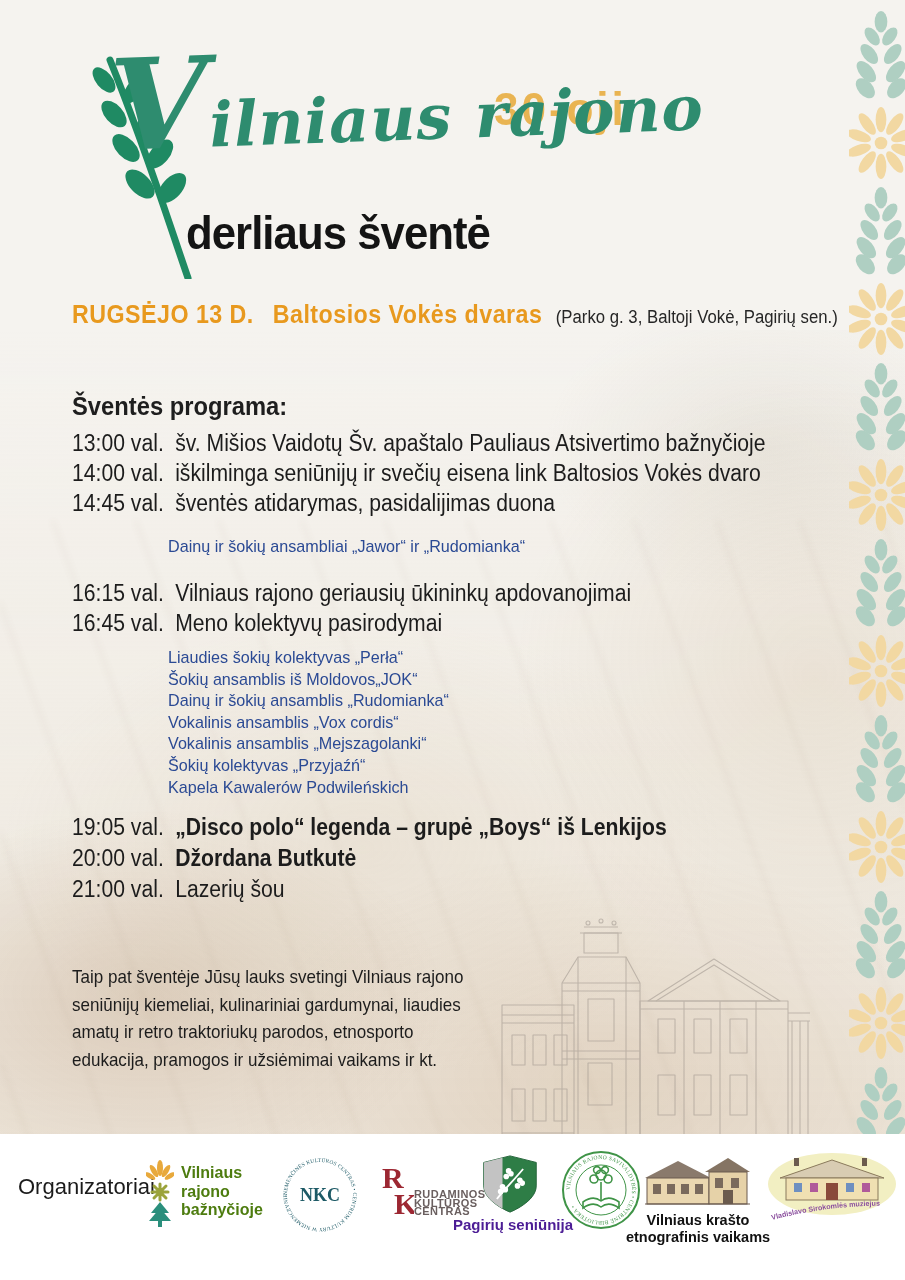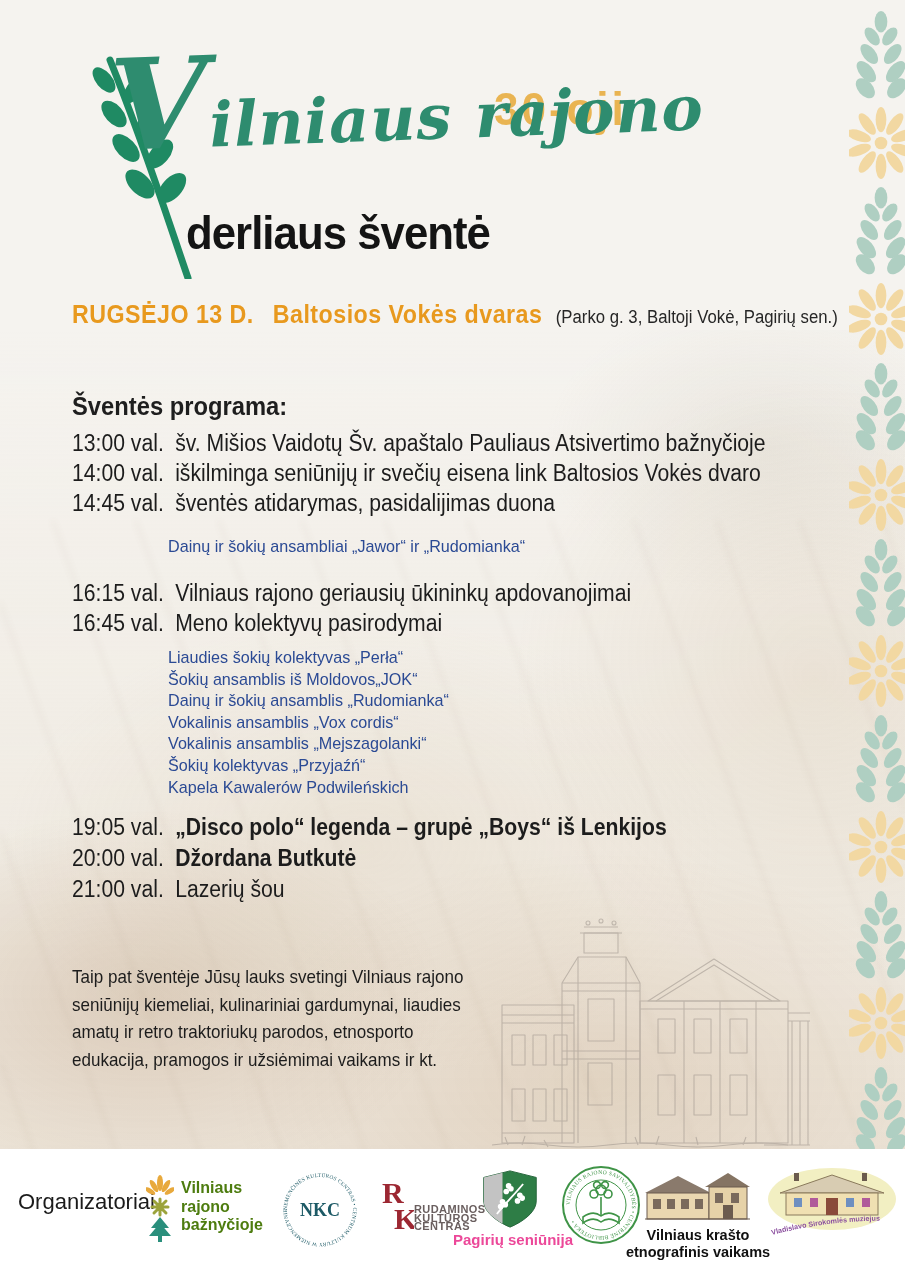--- a/index.html
+++ b/index.html
@@ -50,29 +50,29 @@
   .performers{left:168px;top:647px;font-size:17px;color:#2B4A94;line-height:21.6px;white-space:nowrap;
               transform:scaleX(.95);transform-origin:left top;}
 
   
   .footer-note{left:72px;top:963px;font-size:18.5px;line-height:27.5px;color:#1c1c1c;white-space:nowrap;
                transform:scaleX(.92);transform-origin:left top;}
 
   .manor{left:488px;top:893px;width:322px;height:285px;}
 
   
-  .logos{left:0;bottom:0;width:905px;height:131px;background:#ffffff;}
+  .logos{left:0;bottom:0;width:905px;height:146px;background:#ffffff;}
   .org-label{left:18px;top:40px;font-size:22px;color:#1b1b1b;}
   .sav-icon{left:146px;top:26px;}
   .sav-text{left:181px;top:30px;font-size:16px;font-weight:bold;line-height:18.5px;color:#4d7c0f;}
   .nkc{left:277px;top:18px;}
   .rk{left:368px;top:26px;width:90px;height:70px;}
   .rk-caption{left:46px;top:30px;font-size:11px;font-weight:bold;line-height:8.6px;color:#6a5f5f;letter-spacing:.4px;position:absolute;}
   .pagiriu-shield{left:480px;top:20px;}
-  .pagiriu-caption{left:448px;top:82px;width:130px;text-align:center;font-size:15px;font-weight:bold;color:#ec4899;}
+  .pagiriu-caption{left:448px;top:82px;width:130px;text-align:center;font-size:15px;font-weight:bold;color:#4c1d95;}
   .library{left:561px;top:16px;}
   .etno-b{left:645px;top:22px;}
   .etno-caption{left:622px;top:78px;width:152px;text-align:center;font-size:14.5px;font-weight:bold;line-height:16.5px;color:#111;}
   .sirok{left:764px;top:16px;}
 </style>
 </head>
 <body>
 
 <svg width="0" height="0" style="position:absolute">
   <defs>

